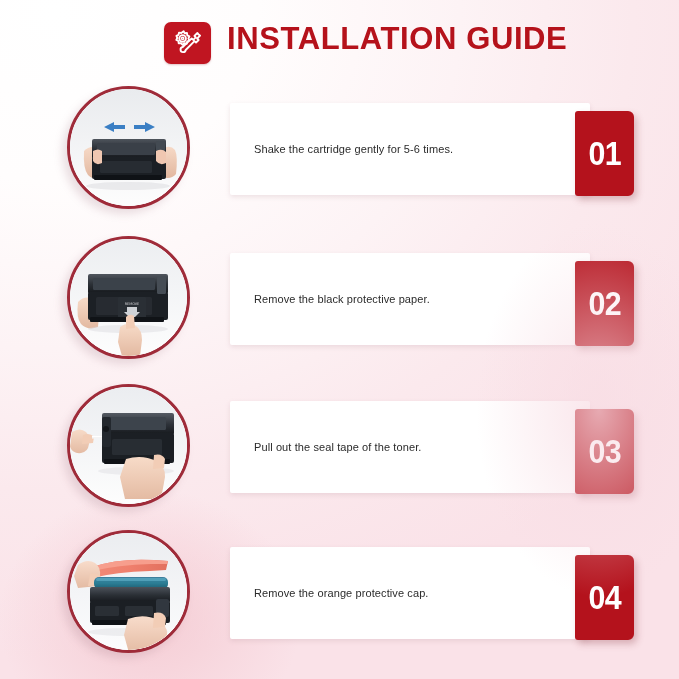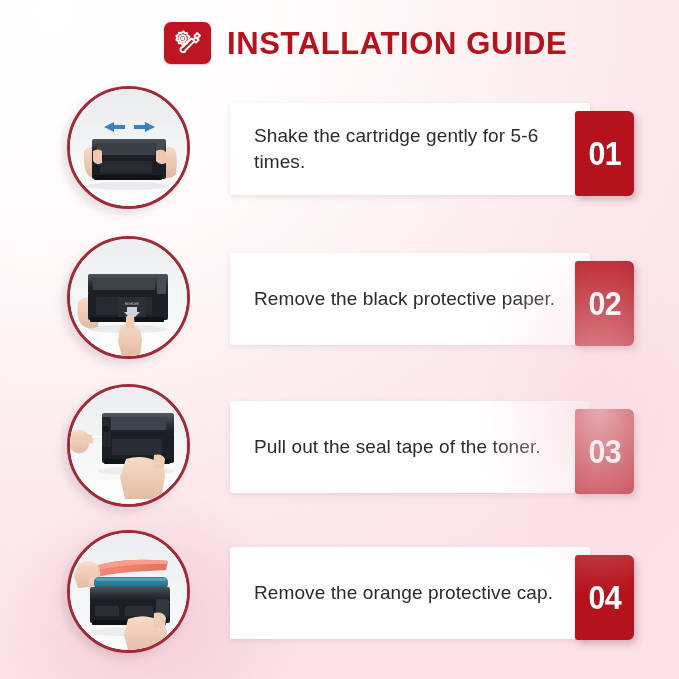--- a/index.html
+++ b/index.html
@@ -19,21 +19,21 @@
     background:radial-gradient(closest-side, rgba(244,201,209,.85), rgba(244,201,209,0) 72%);
     pointer-events:none;
   }
   #page:after{
     content:"";position:absolute;right:-90px;top:150px;width:340px;height:520px;
     background:radial-gradient(closest-side, rgba(248,221,228,.75), rgba(248,221,228,0) 72%);
     pointer-events:none;
   }
 
   
-  .header{position:absolute;left:164px;top:22px;display:flex;align-items:center;gap:16px;z-index:6;}
+  .header{position:absolute;left:164px;top:22px;display:flex;gap:16px;z-index:6;}
   .hdr-icon{
     width:47px;height:42px;border-radius:7px;background:#c01521;
     display:flex;align-items:center;justify-content:center;flex:0 0 auto;
     box-shadow:0 1px 2px rgba(140,20,30,.25);
   }
   .hdr-icon svg{display:block;}
   .hdr-title{
     font-size:32px;font-weight:700;color:#b5121b;letter-spacing:.6px;
     white-space:nowrap;line-height:1;
     transform:scaleX(.97);transform-origin:left center;
@@ -58,21 +58,21 @@
   .thumb svg{position:absolute;left:0;top:0;display:block;}
 
   
   .bar{
     position:absolute;left:230px;top:25px;width:360px;height:92px;
     background:#ffffff;border-radius:2px;
     box-shadow:0 2px 5px rgba(170,130,140,.20);
   }
   .bar-text{
     position:absolute;left:24px;top:50%;transform:translateY(-50%);
-    width:322px;color:#2b2b2b;font-size:19px;line-height:1.35;
+    width:322px;color:#2b2b2b;font-size:11px;line-height:1.35;
     letter-spacing:.1px;
   }
   
   .badge{
     position:absolute;left:575px;top:33px;width:59px;height:85px;
     background:#b4121c;border-radius:3px 6px 6px 3px;
     display:flex;align-items:center;justify-content:center;
     box-shadow:3px 4px 7px rgba(140,60,70,.30);
   }
   .badge-num{

